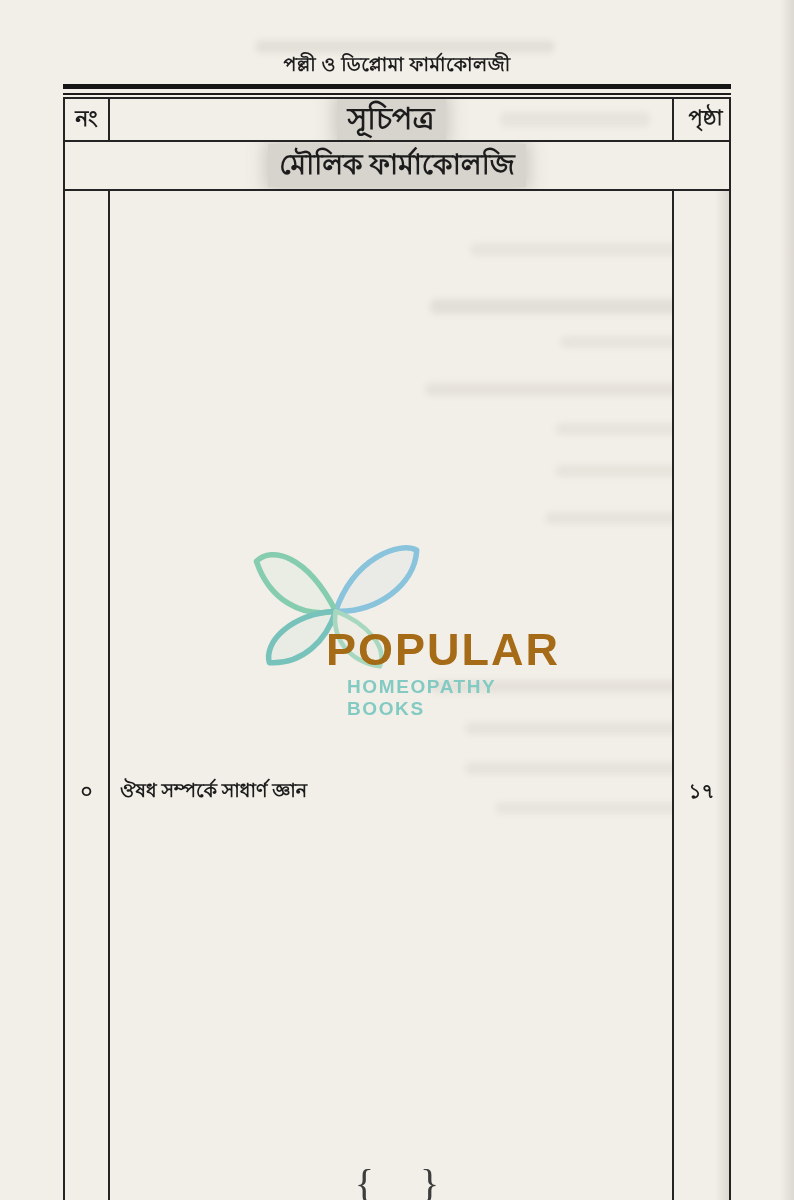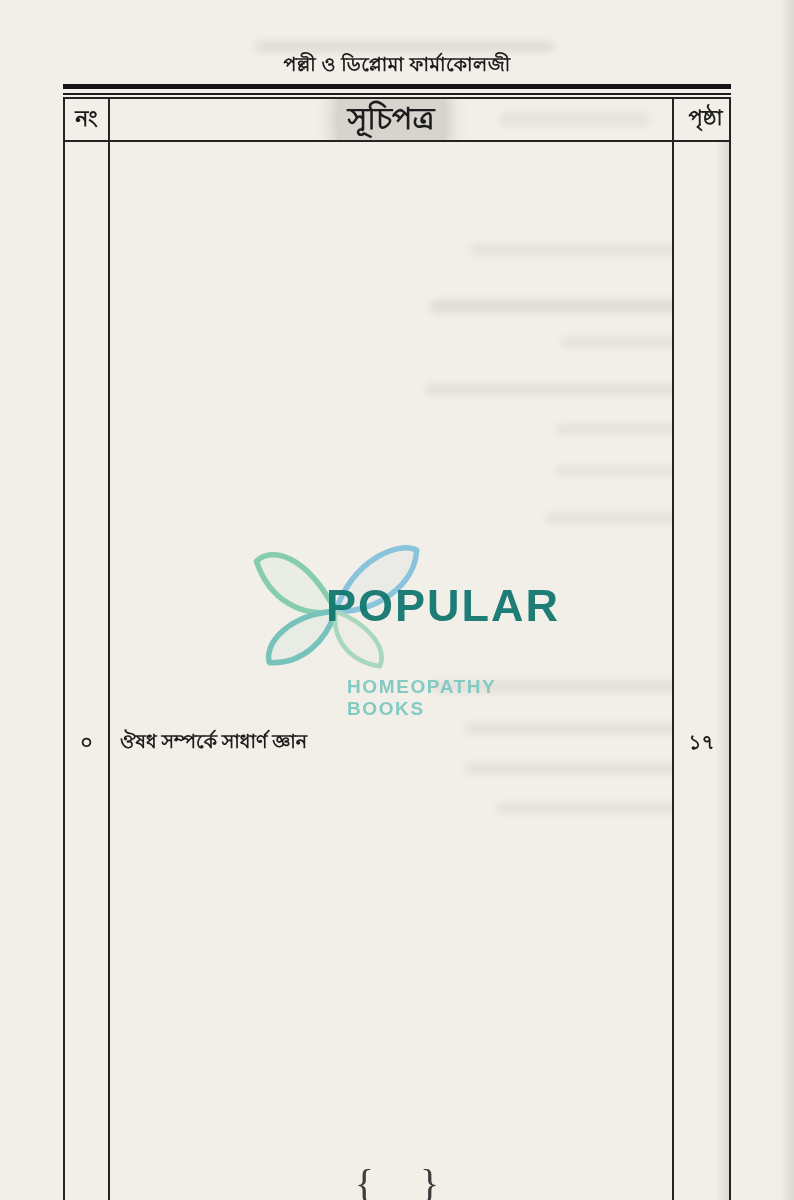--- a/index.html
+++ b/index.html
@@ -42,23 +42,23 @@
     box-shadow:0 0 0 5px #d7d4ce,0 0 16px 9px rgba(199,196,190,.85);
     padding:0 6px;display:inline-block;line-height:1.15;
   }
   .bleed{
     position:absolute;border-radius:6px;z-index:1;
     background:#8a867e;filter:blur(3px);pointer-events:none;
   }
   .watermark{position:absolute;left:0;top:0;z-index:5;pointer-events:none;}
   .wm-leaf{position:absolute;left:245px;top:530px;opacity:.62;}
   .wm-line1{
-    position:absolute;left:326px;top:580px;
+    position:absolute;left:326px;top:624px;
     font-family:"Liberation Sans","DejaVu Sans",sans-serif;
-    font-size:45px;font-weight:800;letter-spacing:2px;color:#0f766e;opacity:.93;
+    font-size:45px;font-weight:800;letter-spacing:2px;color:#a16207;opacity:.93;
   }
   .wm-line2{
     position:absolute;left:341px;top:676px;
     font-family:"Liberation Sans","DejaVu Sans",sans-serif;
     font-size:19px;font-weight:700;letter-spacing:1.6px;color:#7dc9c1;opacity:.95;margin-left:6px;
   }
   .bottom-mark{
     position:absolute;left:0;top:1160px;width:100%;text-align:center;
     font-size:40px;color:#3d3d3d;z-index:4;font-weight:400;
   }
@@ -92,20 +92,23 @@
         <col class="c-title">
         <col class="c-page">
     </colgroup>
     <tbody>
       <tr class="hdr">
         <td class="hdr-no">নং</td>
         <td class="hdr-title"><span class="hl">সূচিপত্র</span></td>
         <td class="hdr-page">পৃষ্ঠা</td>
       </tr>
 
+      <tr class="sec-head">
+        <td colspan="3"><span class="hl">মৌলিক ফার্মাকোলজি</span></td>
+      </tr>
 
       <tr class="r1">
         <td class="no">০</td>
         <td class="title">ঔষধ সম্পর্কে সাধার্ণ জ্ঞান</td>
         <td class="page">১৭</td>
       </tr>
 
     </tbody>
   </table>
 

